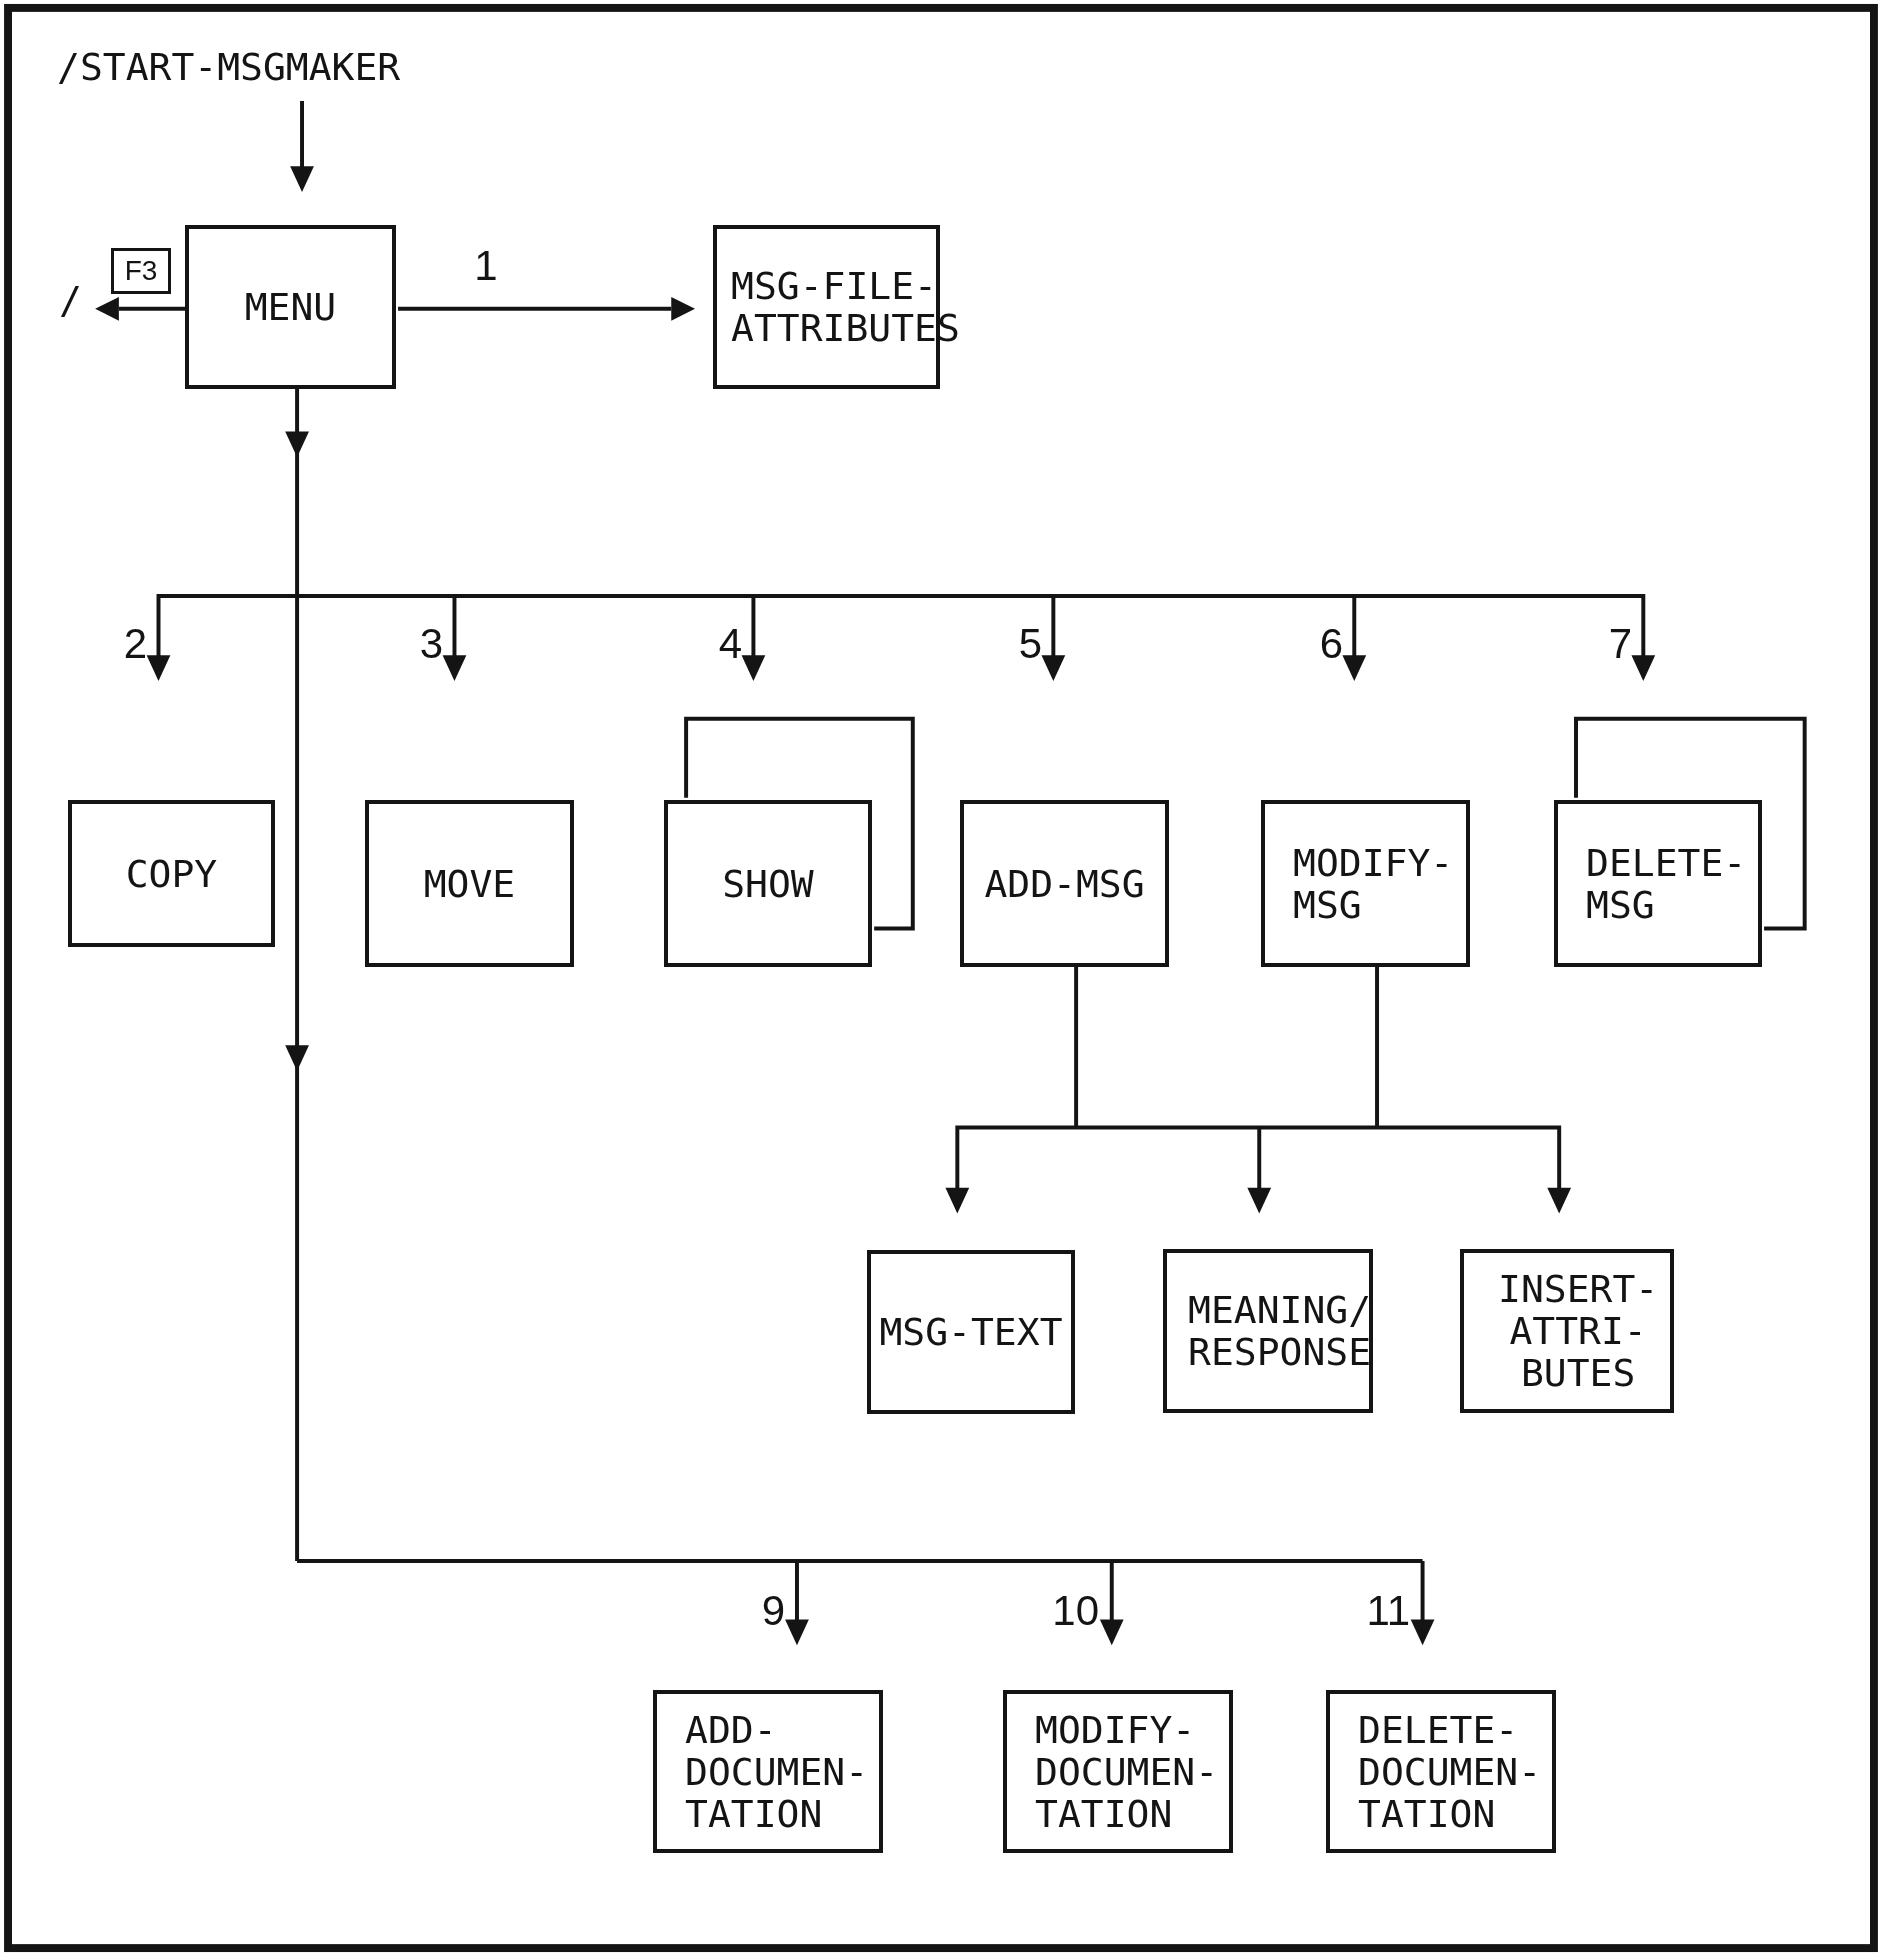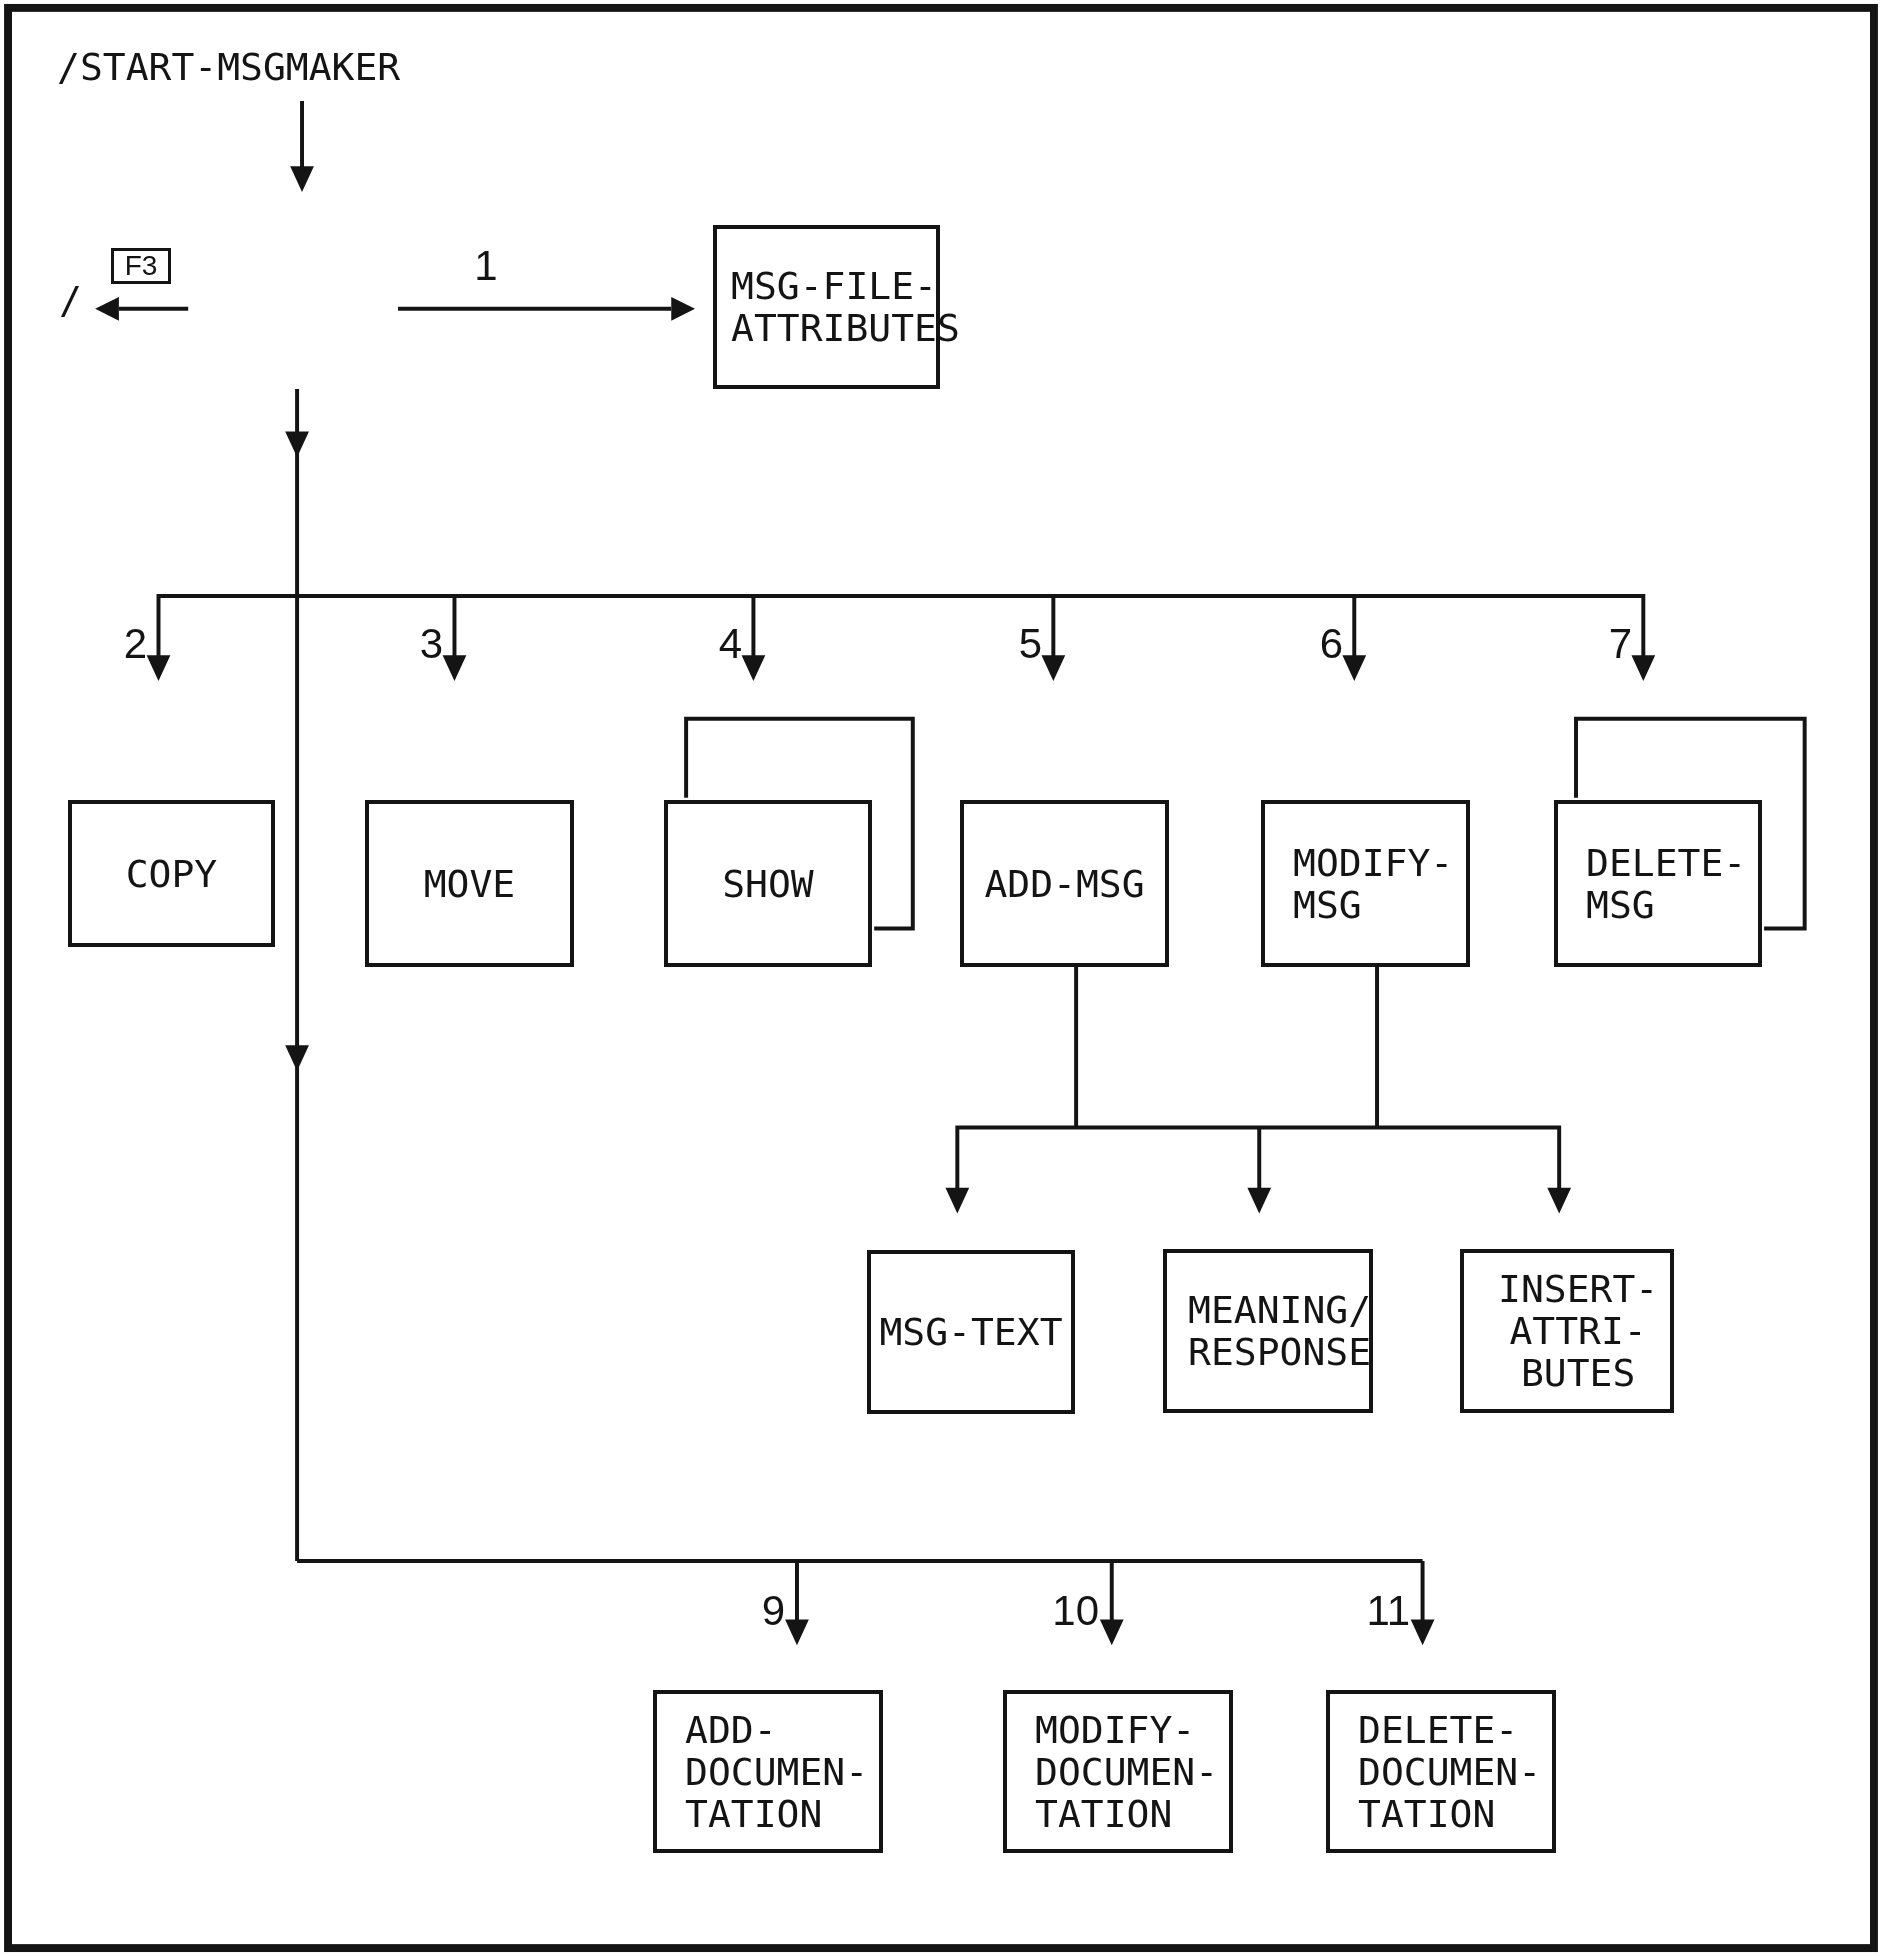--- a/index.html
+++ b/index.html
@@ -71,34 +71,37 @@
       <polygon points="955,1200 979,1200 967,1226"></polygon>
       <polygon points="1260,1200 1284,1200 1272,1226"></polygon>
       <polygon points="1563,1200 1587,1200 1575,1226"></polygon>
       <polygon points="793,1636 817,1636 805,1662"></polygon>
       <polygon points="1111,1636 1135,1636 1123,1662"></polygon>
       <polygon points="1425,1636 1449,1636 1437,1662"></polygon>
     </g>
   </svg>
 
   <div class="txt" style="left:57px;top:46px;">/START-MSGMAKER</div>
-  <div class="fkey" style="left:111px;top:248px;width:60px;height:36px;text-align:right;">F3</div>
+  <div class="fkey" style="left:111px;top:248px;width:60px;height:46px;text-align:right;">F3</div>
   <div class="txt" style="left:59px;top:279px;">/</div>
 
   <div class="num" style="left:463px;top:244px;width:46px;text-align:center;">1</div>
   <div class="num" style="left:117px;top:622px;width:30px;">2</div>
   <div class="num" style="left:413px;top:622px;width:30px;">3</div>
   <div class="num" style="left:712px;top:622px;width:30px;">4</div>
   <div class="num" style="left:1012px;top:622px;width:30px;">5</div>
   <div class="num" style="left:1313px;top:622px;width:30px;">6</div>
   <div class="num" style="left:1602px;top:622px;width:30px;">7</div>
   <div class="num" style="left:749px;top:1589px;width:36px;">9</div>
   <div class="num" style="left:1044px;top:1589px;width:55px;">10</div>
   <div class="num" style="left:1355px;top:1589px;width:55px;">11</div>
 
+  <div class="box c" style="left:185px;top:225px;width:211px;height:164px;">
+    <span class="lbl">MENU</span>
+  </div>
   <div class="box" style="left:713px;top:225px;width:227px;height:164px;padding-left:14px;">
     <span class="lbl">MSG-FILE-
 ATTRIBUTES</span>
   </div>
 
   <div class="box c" style="left:68px;top:800px;width:207px;height:147px;">
     <span class="lbl">COPY</span>
   </div>
   <div class="box c" style="left:365px;top:800px;width:209px;height:167px;">
     <span class="lbl">MOVE</span>

